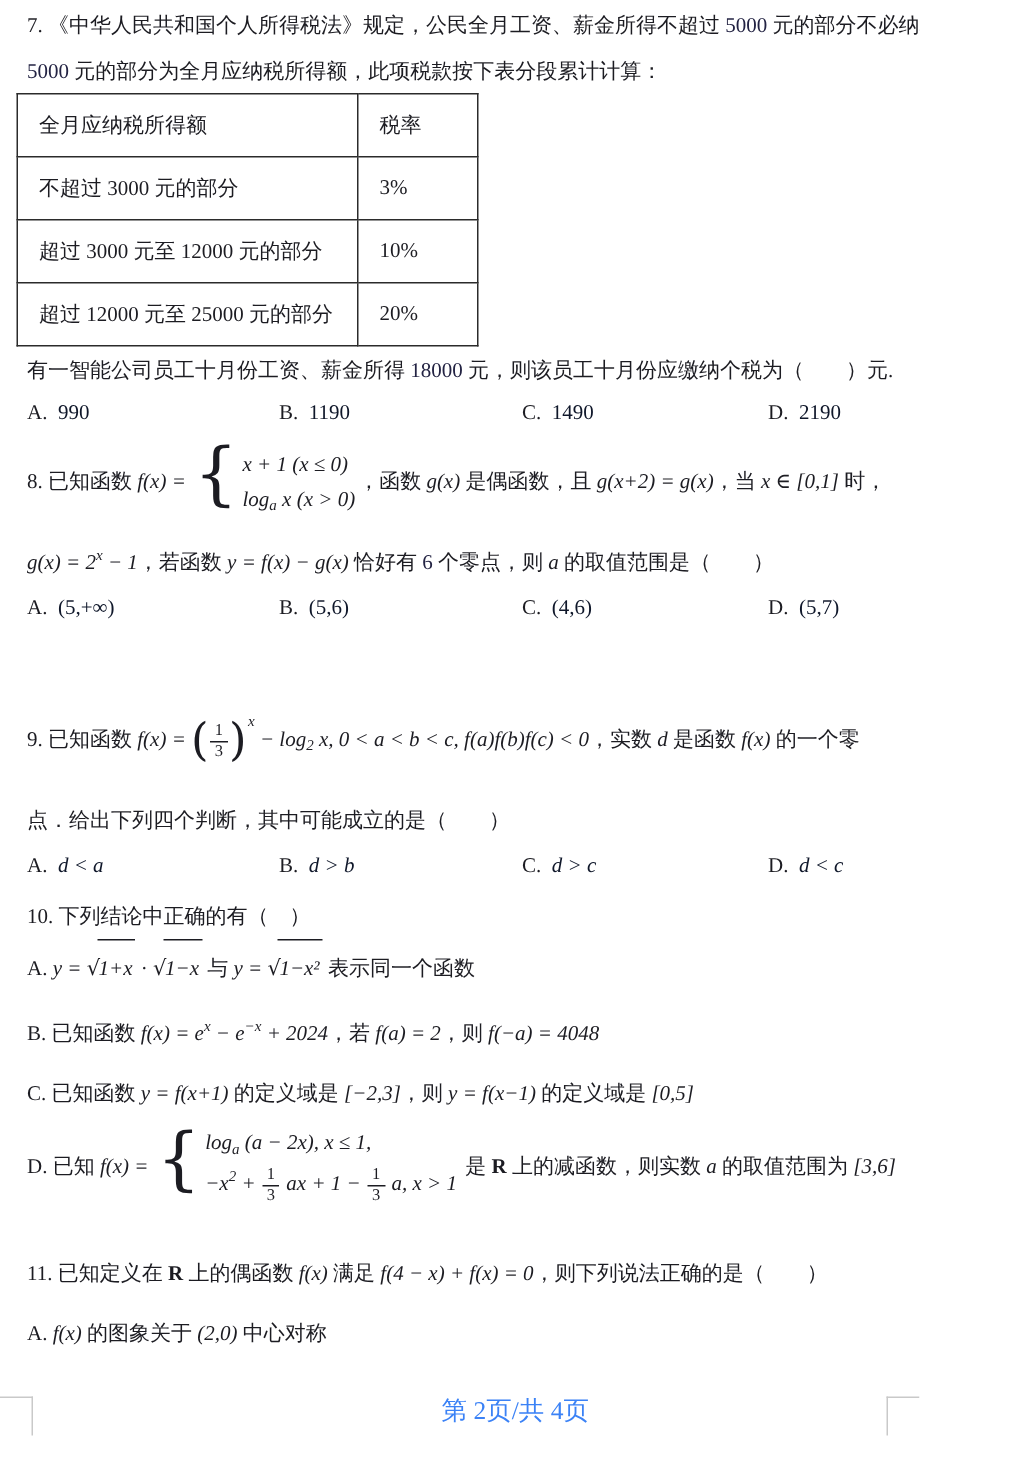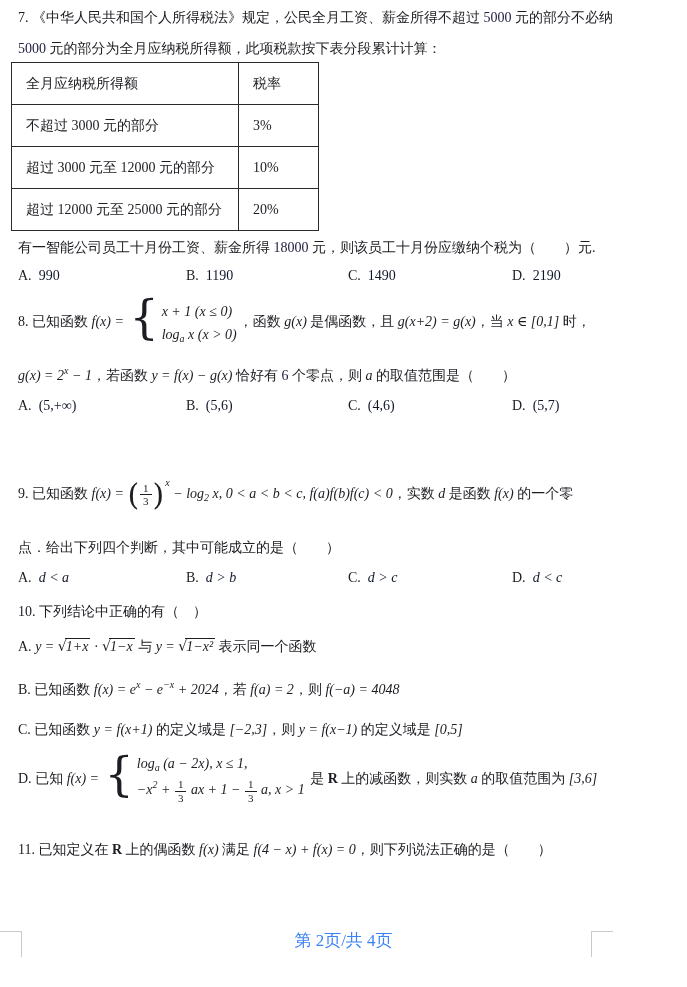--- a/index.html
+++ b/index.html
@@ -23,21 +23,21 @@
   
   .fracwrap{display:inline-flex;align-items:center;vertical-align:middle;}
   .frac{display:inline-flex;flex-direction:column;align-items:center;font-size:11px;line-height:1.15;margin:0 1px;}
   .frac-num{border-bottom:1px solid currentColor;padding:0 3px;}
   .frac-den{padding:0 3px;}
   .bigparen{font-size:30px;font-weight:300;line-height:0.8;font-family:"DejaVu Serif",serif;}
   .frac-sup{font-size:10px;font-style:italic;position:relative;top:-12px;margin-left:1px;}
   
   .sqrt{white-space:nowrap;}
   .sqrt-rad{font-family:"DejaVu Serif",serif;}
-  .sqrt-bar{font-style:italic;border-top:1px solid currentColor;padding:0 2px 0 1px;margin-left:-2px;}
+  .sqrt-bar{font-style:italic;border-top:1px solid currentColor;padding:12px 2px 0 1px;margin-left:-2px;}
   
   .tax-table{position:absolute;left:11px;top:62px;border-collapse:collapse;}
   .tax-table td{border:1px solid #2b2b2b;height:41px;padding:0 8px 0 14px;font-size:14px;vertical-align:middle;}
   .tax-table td.col-desc{width:204px;}
   .tax-table td.col-rate{width:57px;}
   
   .opts{left:0;width:687px;}
   .opt{position:absolute;white-space:nowrap;}
   .opt-label{font-family:"Liberation Serif","DejaVu Serif",serif;}
   .opt-value{color:#0f172a;margin-left:7px;font-family:"Liberation Serif","DejaVu Serif",serif;}
@@ -143,18 +143,19 @@
             </span><span class="m"> ax + 1 − </span><span class="fracwrap">
               <span class="frac">
                 <span class="frac-num">1</span>
                 <span class="frac-den">3</span>
               </span>
             </span><span class="m"> a, x &gt; 1</span></span>
         </span>
       </span><span class="c"> 是 </span><span class="br">R</span><span class="c"> 上的减函数，则实数 </span><span class="m">a</span><span class="c"> 的取值范围为 </span><span class="m">[3,6]</span></div>
 
   <div class="line" style="top:840px"><span class="r">11.</span><span class="c"> 已知定义在 </span><span class="br">R</span><span class="c"> 上的偶函数 </span><span class="m">f(x)</span><span class="c"> 满足 </span><span class="m">f(4 − x) + f(x) = 0</span><span class="c">，则下列说法正确的是（　　）</span></div>
+  <div class="line" style="top:880px"><span class="r">A.</span><span class="c"> </span><span class="m">f(x)</span><span class="c"> 的图象关于 </span><span class="m">(2,0)</span><span class="c"> 中心对称</span></div>
 
   <div class="footer">第 2页/共 4页</div>
   <div class="corner-bl"></div>
   <div class="corner-br"></div>
 
 </div>
 
 </body></html>

